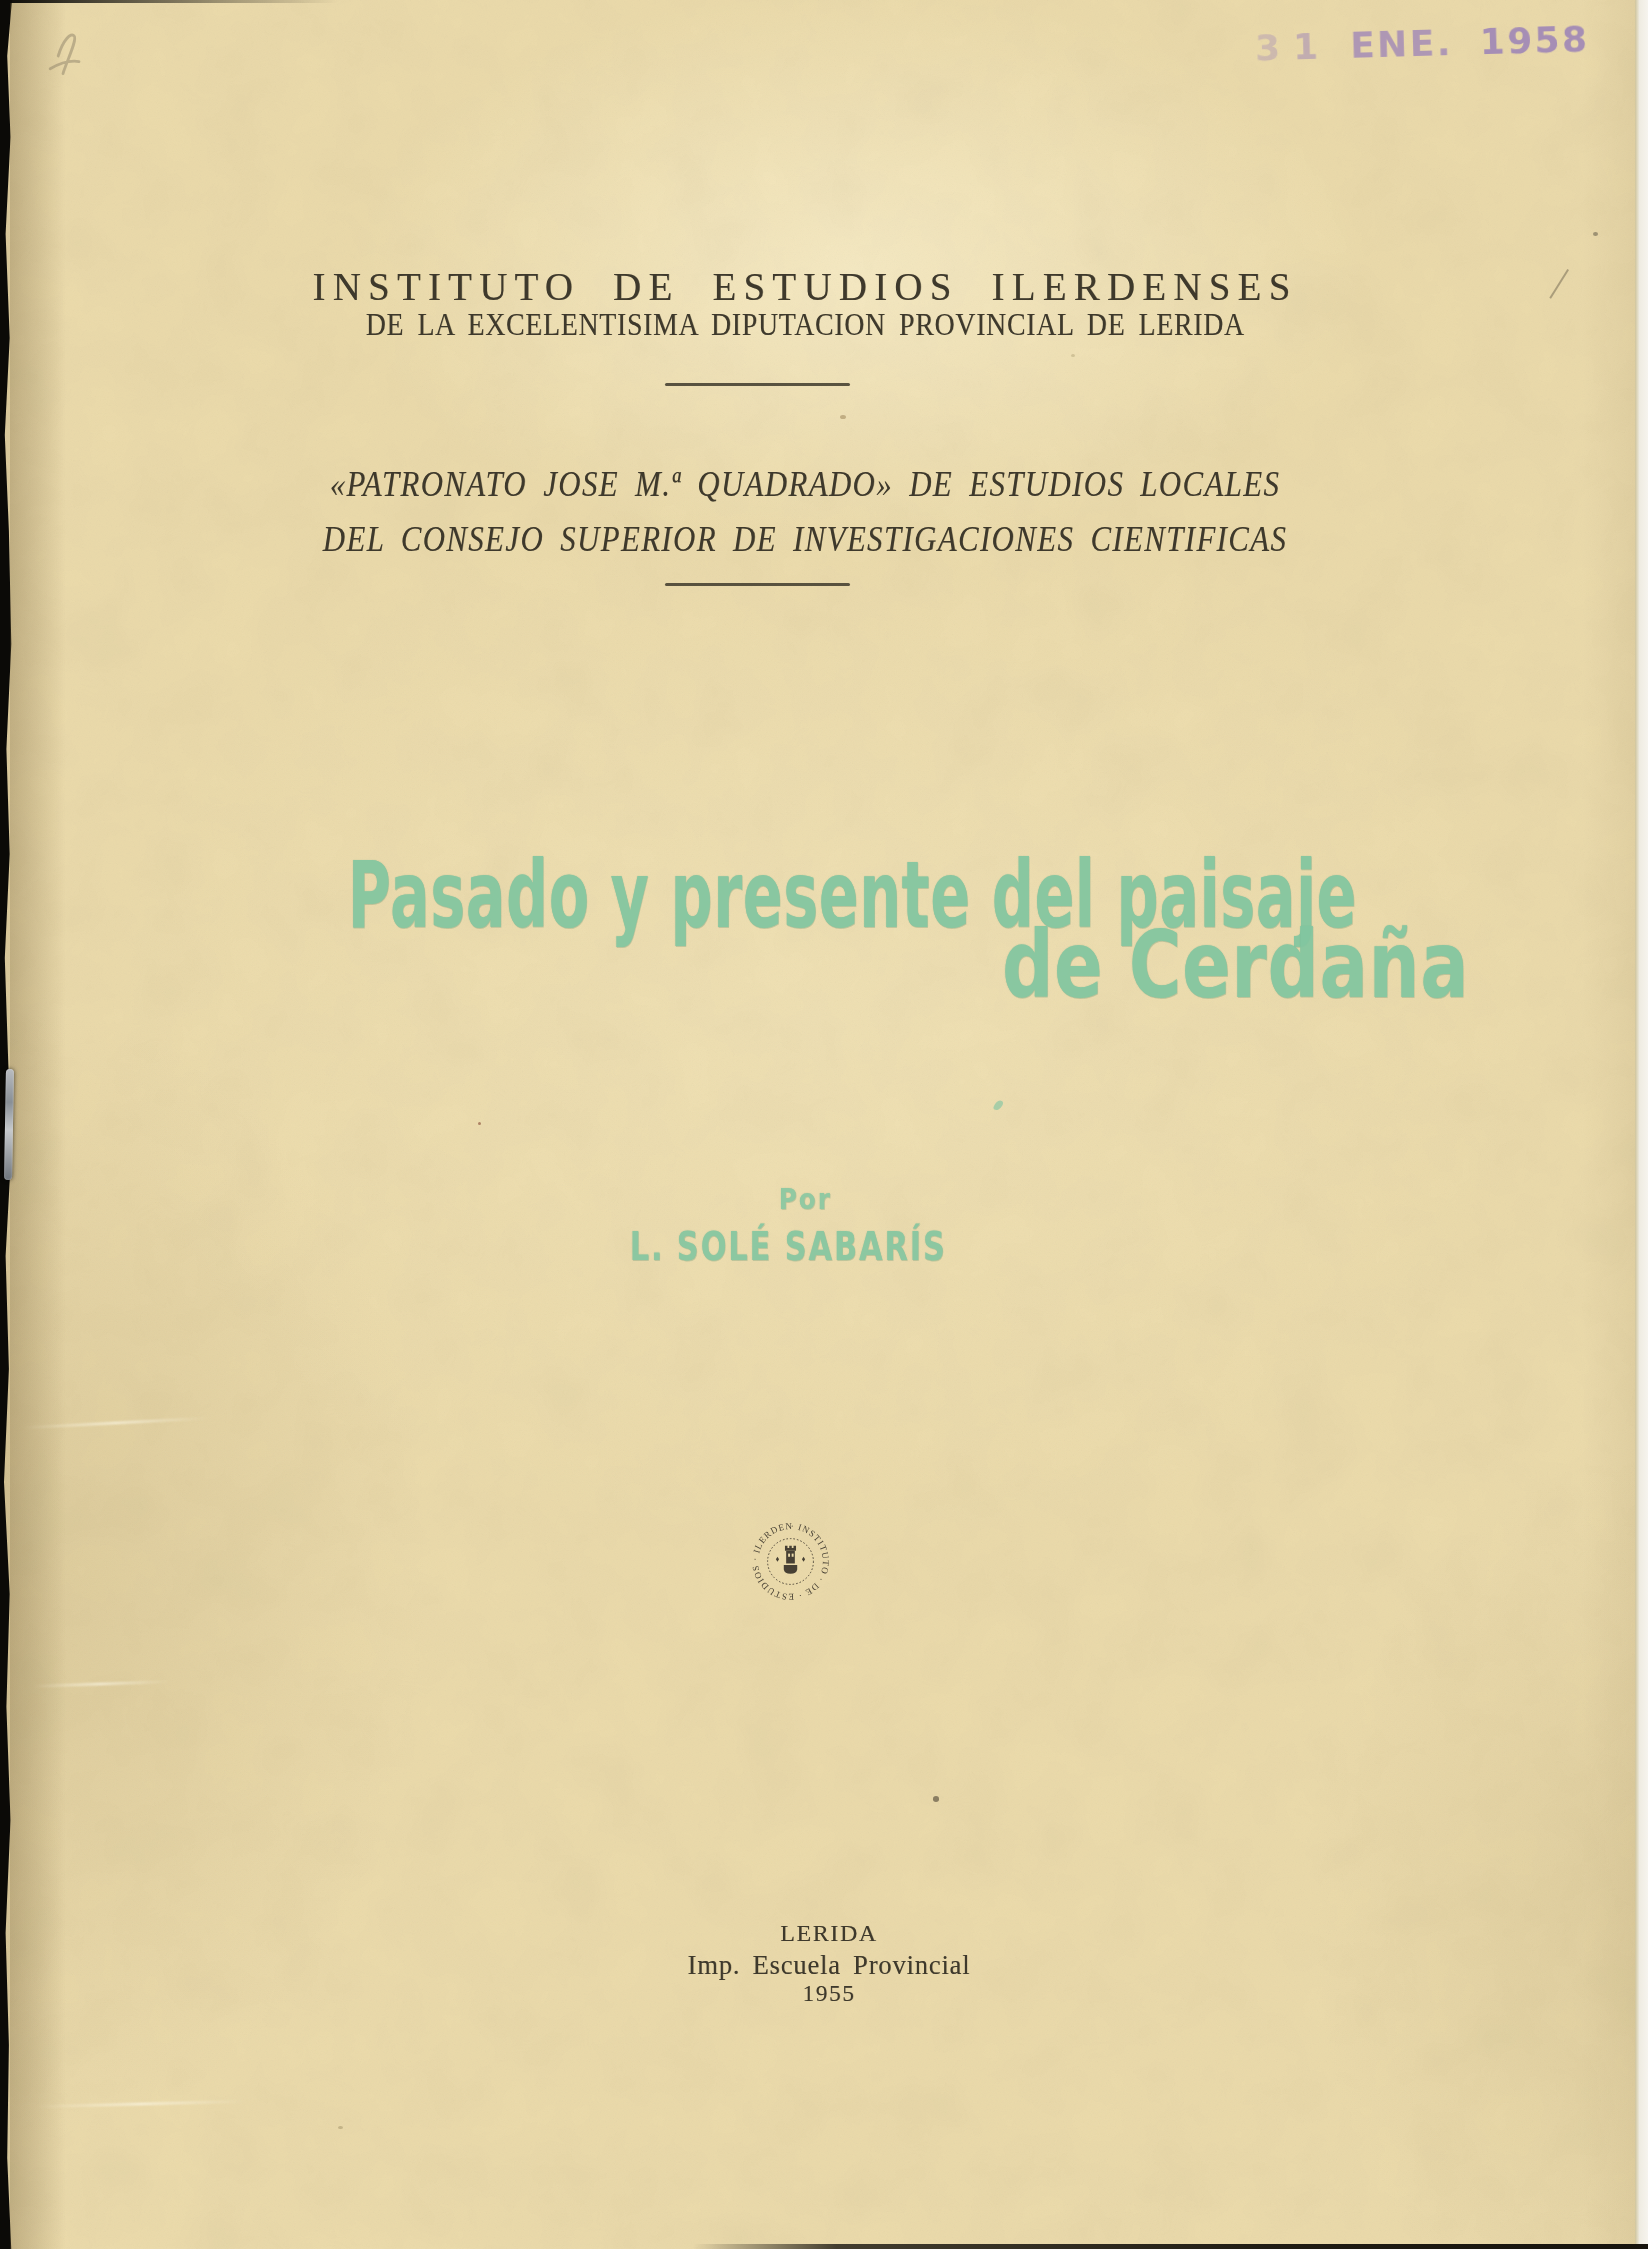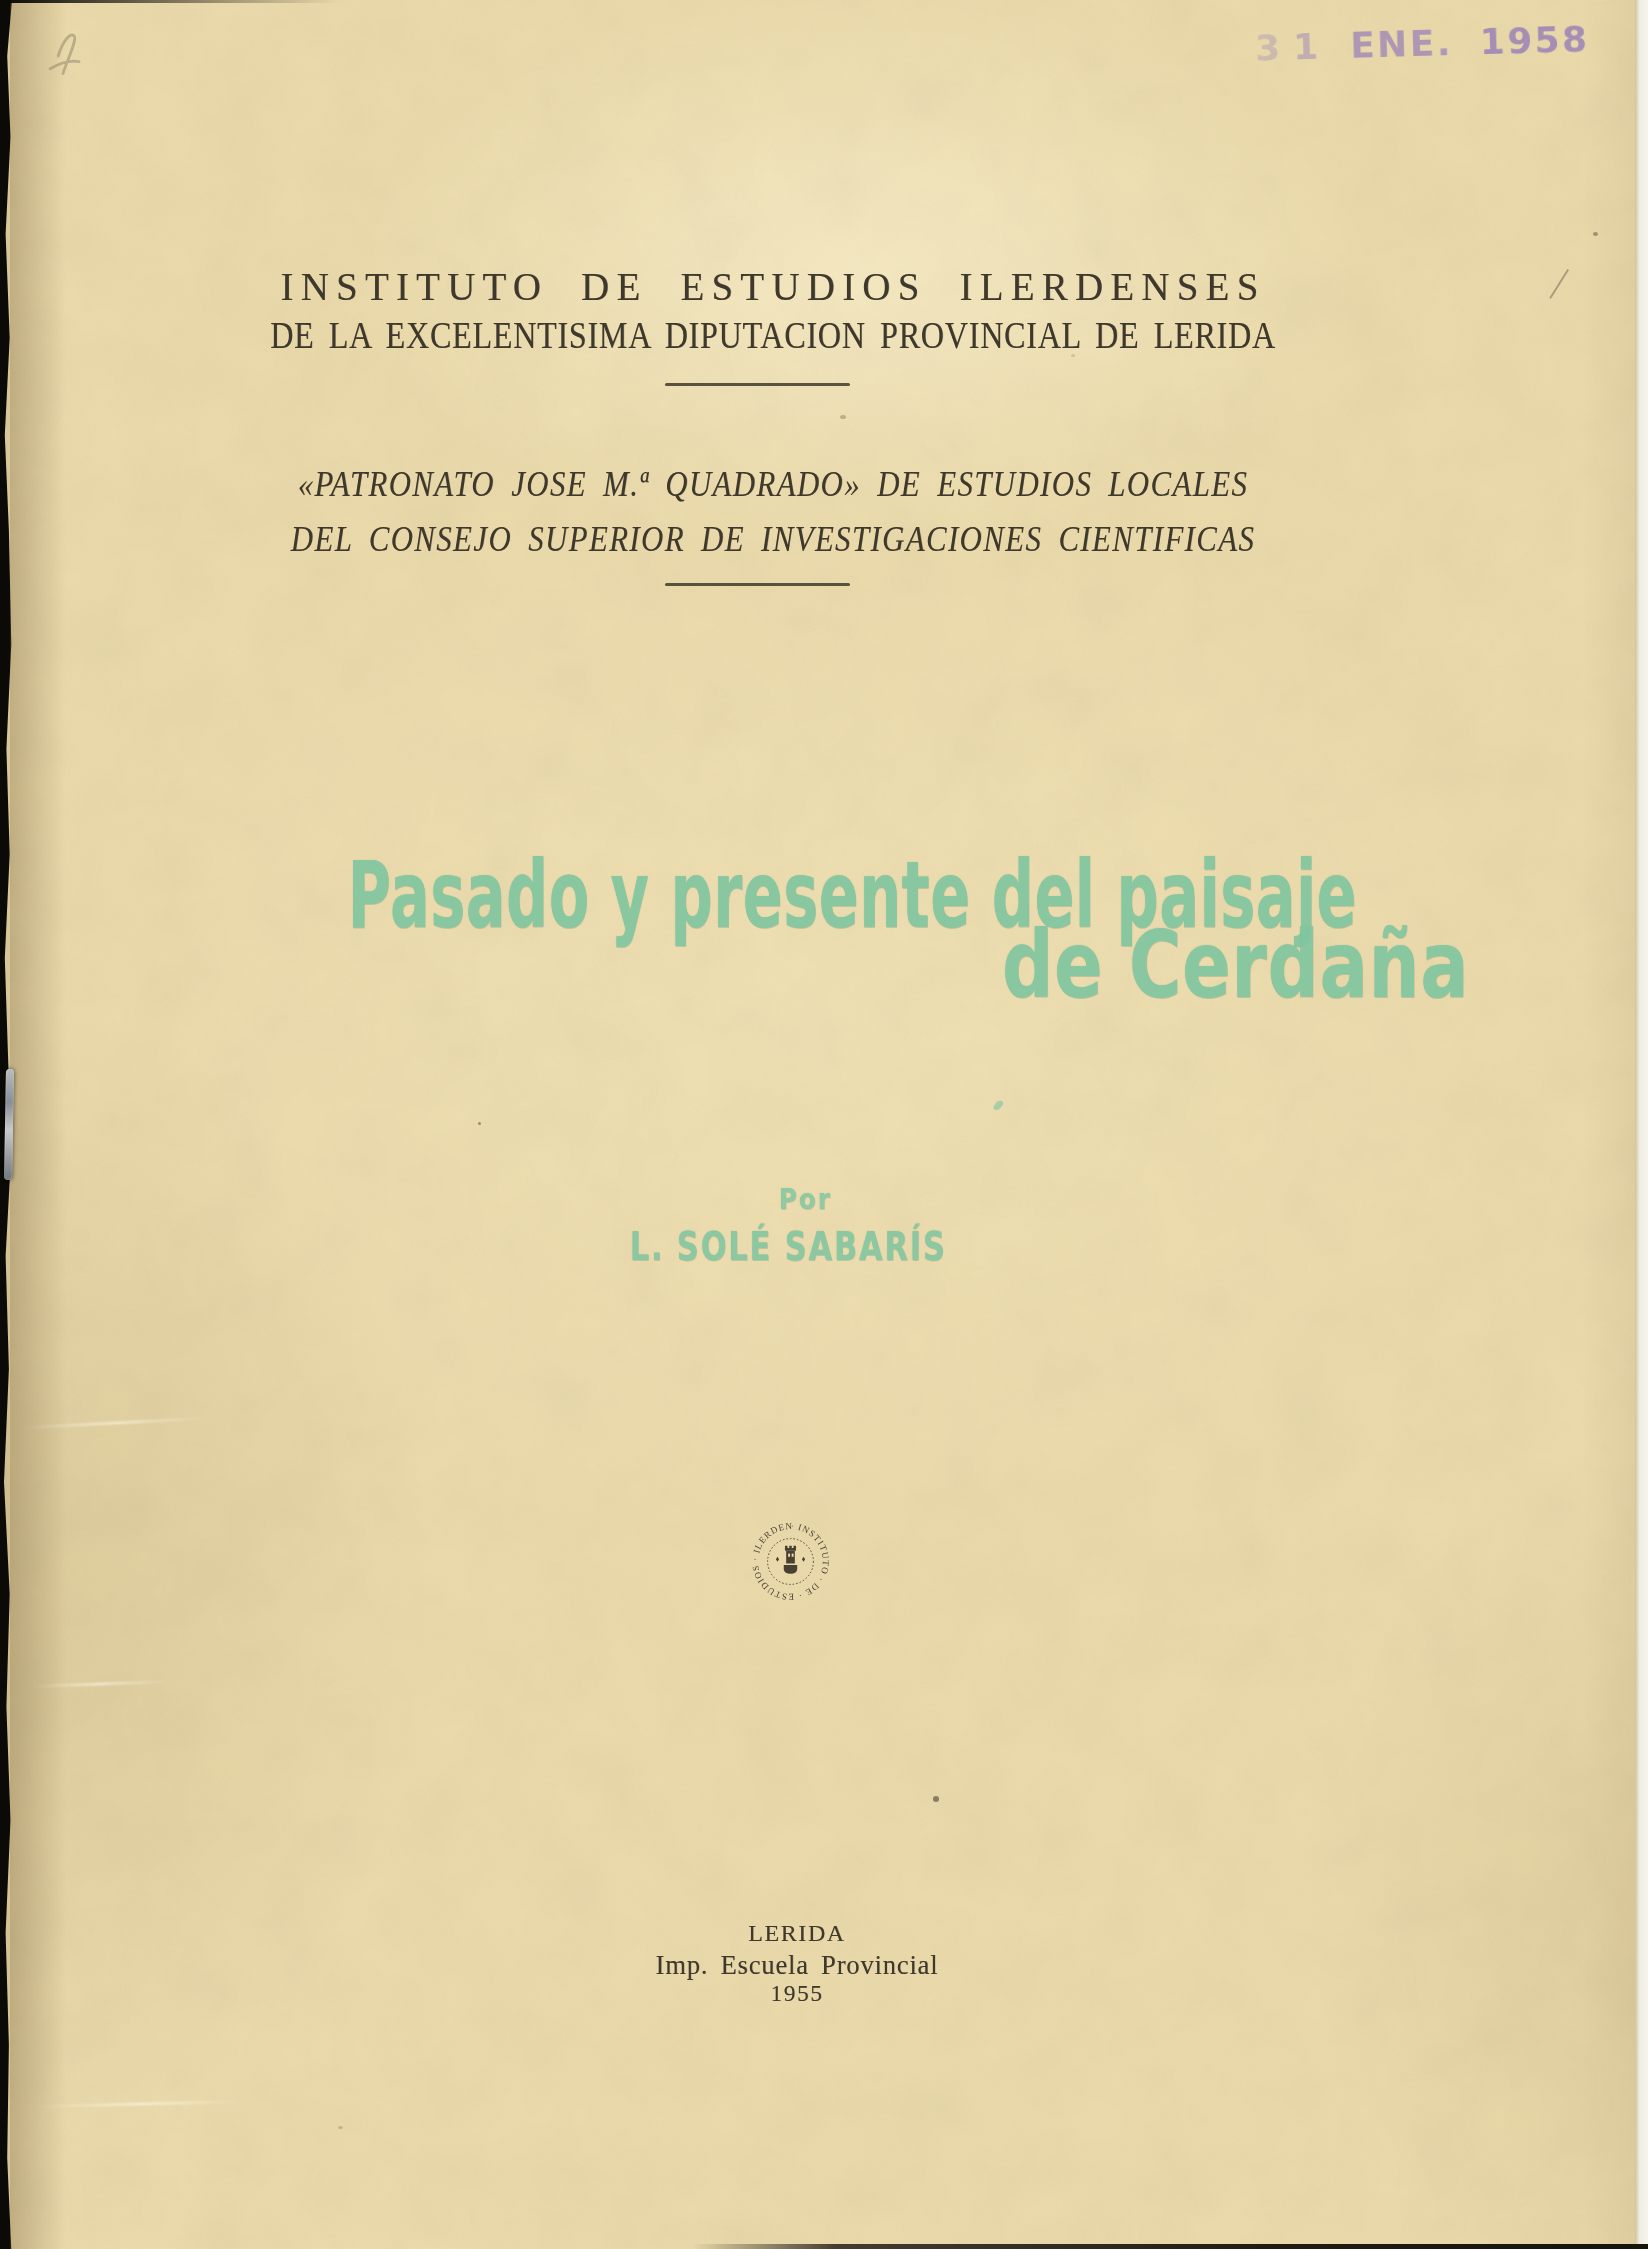--- a/index.html
+++ b/index.html
@@ -9,28 +9,28 @@
     background-image:
       radial-gradient(ellipse 725px 403px at 52% 12%, rgba(255,246,214,.55), rgba(255,246,214,0) 70%),
       radial-gradient(ellipse 966px 725px at 50% 45%, rgba(248,236,196,.35), rgba(248,236,196,0) 75%),
       radial-gradient(ellipse 564px 805px at 2% 70%, rgba(188,168,118,.30), rgba(188,168,118,0) 70%),
       radial-gradient(ellipse 483px 644px at 100% 85%, rgba(205,186,136,.38), rgba(205,186,136,0) 70%),
       linear-gradient(90deg, rgba(150,130,85,.22), rgba(150,130,85,0) 4%, rgba(150,130,85,0) 96%, rgba(170,150,105,.18));
     font-family:"Liberation Serif", serif;
   }
   .abs{position:absolute;}
   .center-line{left:0;width:1546px;text-align:center;white-space:nowrap;}
-  .ink{color:#3e392c;text-shadow:0.4px 0.4px 0 rgba(40,35,20,.35);}
+  .ink{color:#3e392c;text-shadow:0.4px 0.4px 0 rgba(40,35,20,.35);padding-left:32px;}
   .squash{display:inline-block;transform-origin:center;}
 
   .noise-svg{position:absolute;left:0;top:0;width:1648px;height:2250px;pointer-events:none;}
 
   
   .inst1{top:264px;font-size:39px;letter-spacing:7.2px;word-spacing:16px;}
-  .inst2{top:314px;font-size:37px;letter-spacing:0.8px;word-spacing:6.4px;}
+  .inst2{top:306px;font-size:32px;letter-spacing:0.8px;word-spacing:6.4px;}
   .inst2 .squash{transform:scaleX(.87);}
   .rule{left:665px;width:185px;height:2.8px;background:#3e392c;opacity:.85;border-radius:1.6px;}
   .rule1{top:383px;}
   .rule2{top:583px;}
   .pat{font-style:italic;font-size:35px;letter-spacing:1.6px;word-spacing:8px;}
   .pat .squash{transform:scaleX(.88);}
   .pat1{top:465px;}
   .pat2{top:520px;}
 
   

